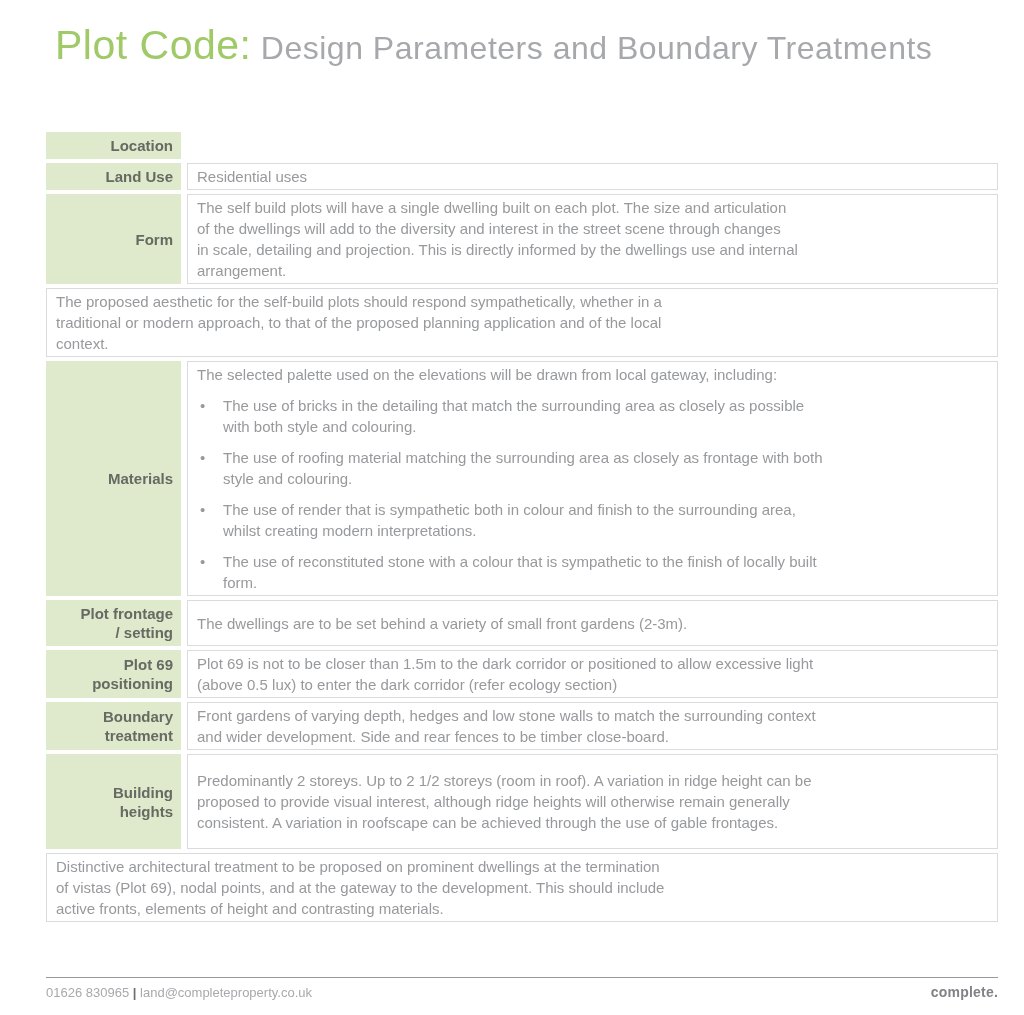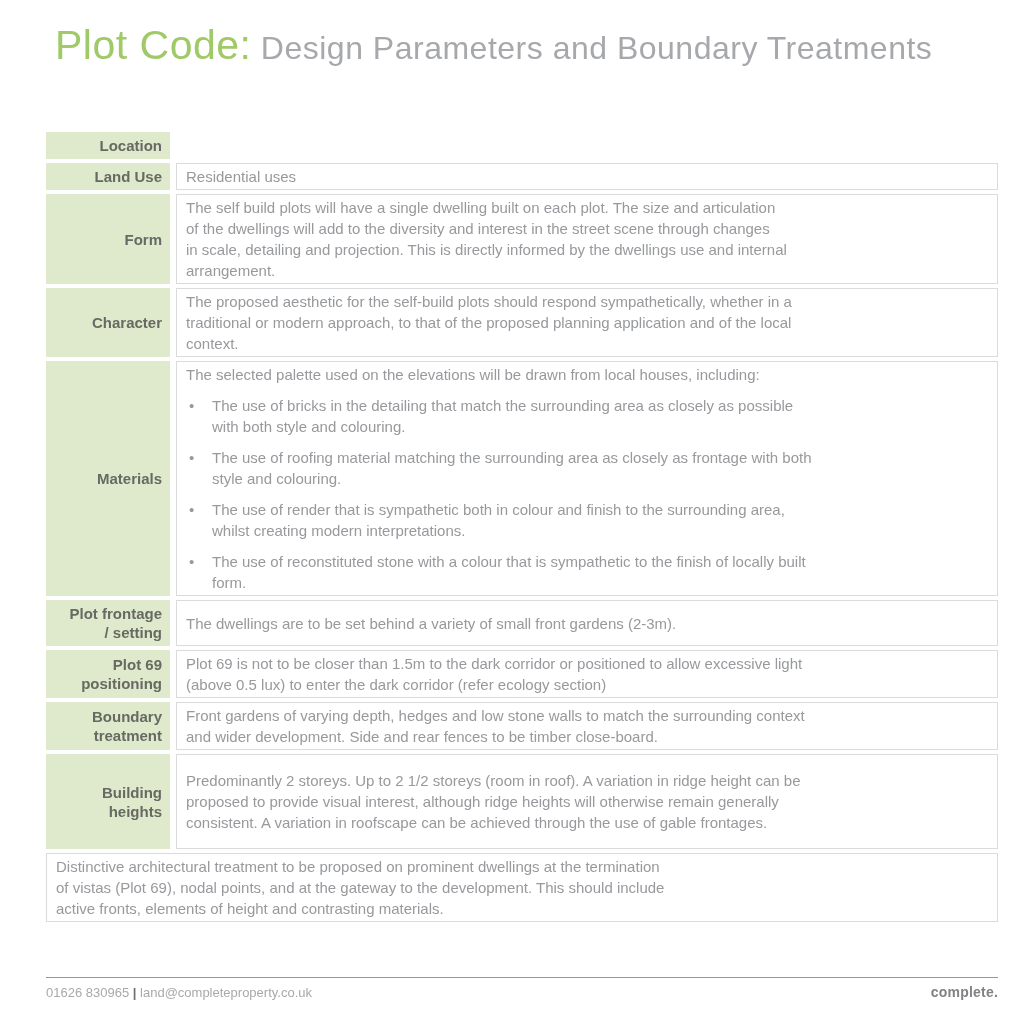--- a/index.html
+++ b/index.html
@@ -18,21 +18,21 @@
   
   .ptable { position:absolute; left:46px; top:128px; width:952px; }
   .thead { display:flex; margin-bottom:4px; }
   .label-spacer { width:141px; flex:none; }
   .head-cell {
     flex:1; background:#dfe9cc; color:#54565a; font-weight:bold;
     font-size:15px; line-height:15px; padding:5px 8px 4px 8px;
   }
   .row { display:flex; margin-bottom:4px; align-items:stretch; }
   .cell-label {
-    width:124px; flex:none; margin-right:6px; background:#dfe9cc;
+    width:135px; flex:none; margin-right:6px; background:#dfe9cc;
     color:#666a62; font-weight:bold; font-size:15px; line-height:19px;
     text-align:right; padding:4px 8px; box-sizing:border-box;
     display:flex; flex-direction:column; justify-content:center;
     white-space:pre-line;
   }
   .cell-content {
     flex:1; background:#ffffff; border:1px solid #dadbdc;
     color:#97999c; font-size:15px; line-height:21px;
     padding:2px 9px; box-sizing:border-box;
     display:flex; flex-direction:column; justify-content:center;
@@ -74,28 +74,27 @@
           <div class="cell-content"><div class="text">Residential uses</div></div>
         </div>
         <div class="row">
           <div class="cell-label">Form</div>
           <div class="cell-content"><div class="text">The self build plots will have a single dwelling built on each plot. The size and articulation
 of the dwellings will add to the diversity and interest in the street scene through changes
 in scale, detailing and projection. This is directly informed by the dwellings use and internal
 arrangement.</div></div>
         </div>
         <div class="row">
-          <div class="cell-label">Character</div>
           <div class="cell-content"><div class="text">The proposed aesthetic for the self-build plots should respond sympathetically, whether in a
 traditional or modern approach, to that of the proposed planning application and of the local
 context.</div></div>
         </div>
         <div class="row">
           <div class="cell-label">Materials</div>
-          <div class="cell-content"><div class="text">The selected palette used on the elevations will be drawn from local houses, including:</div><div class="bullet"><span class="dot">•</span><span class="btext">The use of bricks in the detailing that match the surrounding area as closely as possible
+          <div class="cell-content"><div class="text">The selected palette used on the elevations will be drawn from local gateway, including:</div><div class="bullet"><span class="dot">•</span><span class="btext">The use of bricks in the detailing that match the surrounding area as closely as possible
 with both style and colouring.</span></div><div class="bullet"><span class="dot">•</span><span class="btext">The use of roofing material matching the surrounding area as closely as frontage with both
 style and colouring.</span></div><div class="bullet"><span class="dot">•</span><span class="btext">The use of render that is sympathetic both in colour and finish to the surrounding area,
 whilst creating modern interpretations.</span></div><div class="bullet"><span class="dot">•</span><span class="btext">The use of reconstituted stone with a colour that is sympathetic to the finish of locally built
 form.</span></div></div>
         </div>
         <div class="row">
           <div class="cell-label">Plot frontage
 / setting</div>
           <div class="cell-content"><div class="text">The dwellings are to be set behind a variety of small front gardens (2-3m).</div></div>
         </div>

